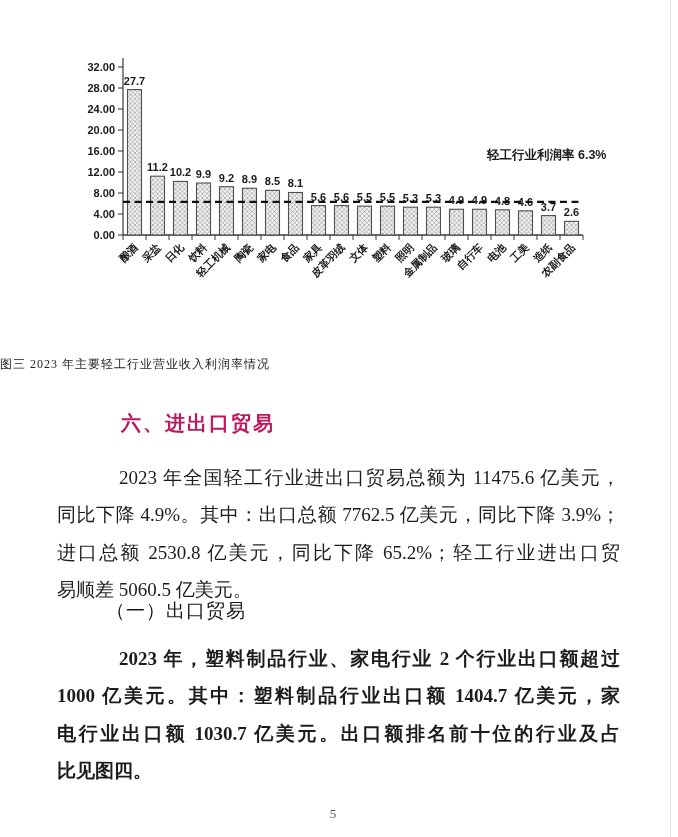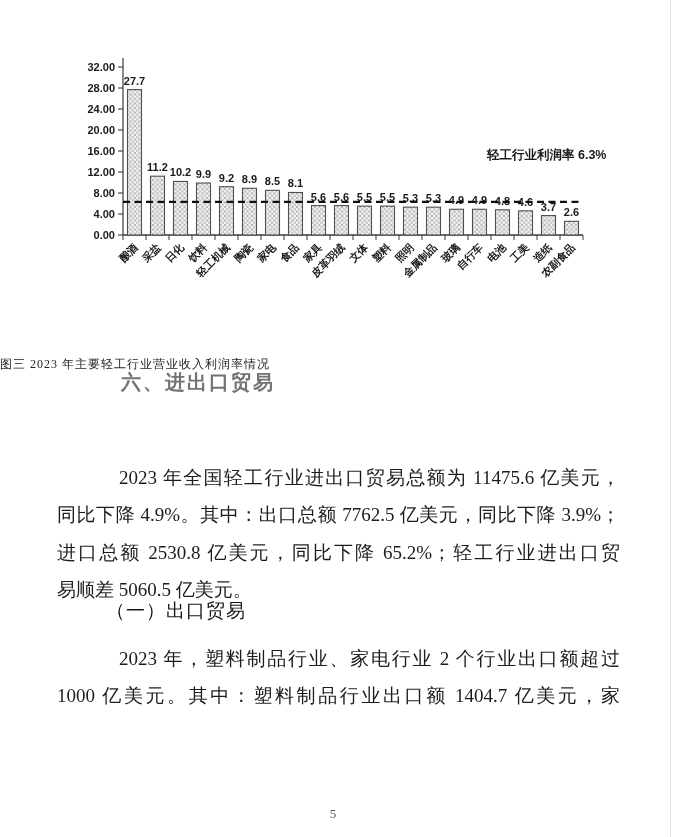--- a/index.html
+++ b/index.html
@@ -11,33 +11,33 @@
     font-family:"Liberation Serif","DejaVu Serif",serif;
     color:#1f1f1f;
   }
   .chart-svg{position:absolute;left:0;top:0;}
   .caption{
     position:absolute;left:0;top:356px;width:678px;
     text-align:left;font-size:12px;color:#222;
     letter-spacing:1px;
   }
   .h-section{
-    position:absolute;left:121px;top:370px;
-    font-size:20px;font-weight:bold;letter-spacing:2px;line-height:24px;color:#737373;
+    position:absolute;left:121px;top:411px;
+    font-size:20px;font-weight:bold;letter-spacing:2px;line-height:24px;color:#be185d;
   }
   .h-sub{
     position:absolute;left:106px;top:599px;
     font-size:19px;font-weight:normal;letter-spacing:1px;line-height:24px;color:#161616;
   }
   .para{
     position:absolute;left:57px;width:563px;
     font-size:19px;color:#1c1c1c;
   }
   .para1{top:443px;margin-top:16px;}
-  .para2{top:640px;}
+  .para2{top:640px;font-weight:bold;}
   .tline{
     height:37.3px;line-height:37.3px;
     text-align:justify;text-align-last:justify;
     overflow:hidden;white-space:nowrap;
   }
   .tline.first{text-indent:62px;}
   .tline.last{text-align-last:left;}
   .pageno{
     position:absolute;left:0;top:806px;width:666px;
     text-align:center;font-size:13px;color:#5a5a5a;
@@ -180,18 +180,20 @@
       <div class="tline">同比下降 4.9%。其中：出口总额 7762.5 亿美元，同比下降 3.9%；</div>
       <div class="tline">进口总额 2530.8 亿美元，同比下降 65.2%；轻工行业进出口贸</div>
       <div class="tline last">易顺差 5060.5 亿美元。</div>
     </div>
 
   <div class="h-sub">（一）出口贸易</div>
 
   <div class="para para2">
       <div class="tline first">2023 年，塑料制品行业、家电行业 2 个行业出口额超过</div>
       <div class="tline">1000 亿美元。其中：塑料制品行业出口额 1404.7 亿美元，家</div>
+      <div class="tline">电行业出口额 1030.7 亿美元。出口额排名前十位的行业及占</div>
+      <div class="tline last">比见图四。</div>
     </div>
 
   <div class="pageno">5</div>
 
   <div class="scan-edge-right"></div>
 </div>
 
 </body></html>

